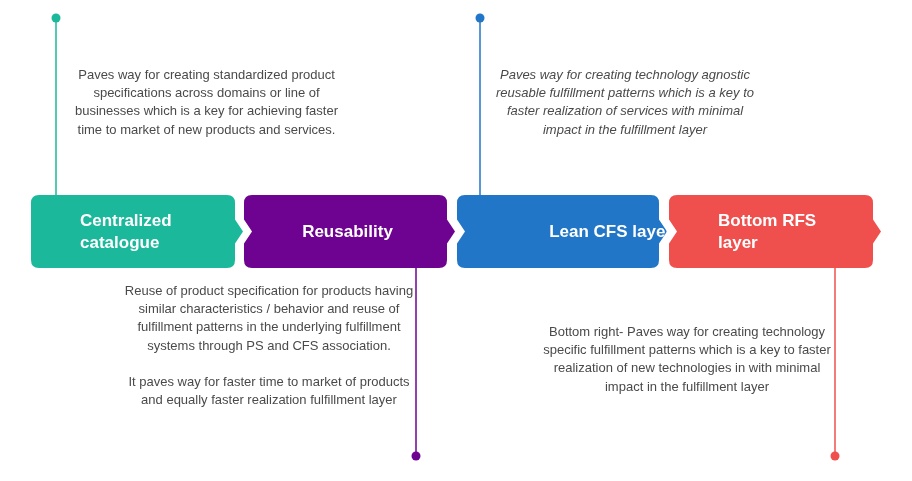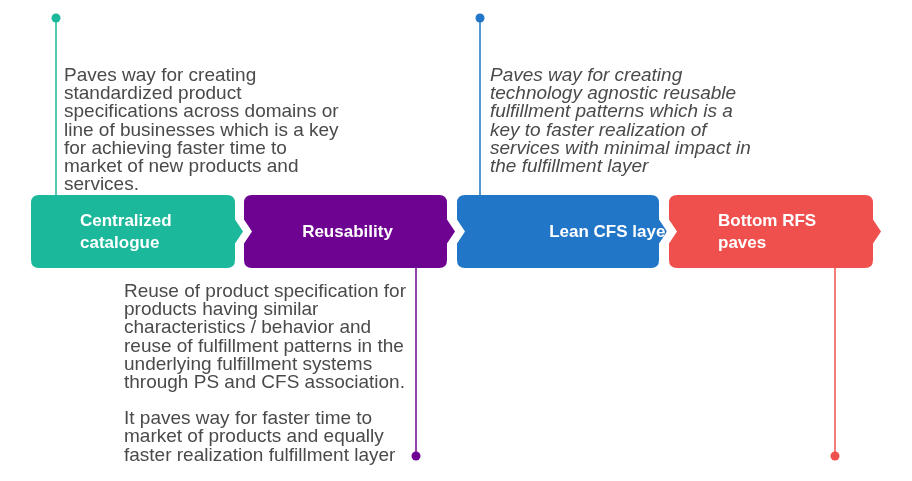--- a/index.html
+++ b/index.html
@@ -29,23 +29,24 @@
       color: #ffffff;
       font-weight: bold;
       font-size: 17px;
       line-height: 22px;
       display: flex;
       align-items: center;
     }
     .desc {
       position: absolute;
       color: #4a4a4a;
-      font-size: 19px;
+      font-size: 13px;
       line-height: 18.2px;
       margin: 0;
+      text-align: center;
     }
     .desc p {
       margin: 0;
     }
     .desc p + p {
       margin-top: 18px;
     }
   </style>
 </head>
 <body>
@@ -79,30 +80,33 @@
   </div>
   <div class="stage-label" id="label-1" style="left:244px; top:205px; width:203px; height:54px; justify-content:center;">
     <div style="padding-left:4px;">Reusability</div>
   </div>
   <div class="stage-label" id="label-2" style="left:457px; top:205px; width:215px; height:54px; justify-content:flex-end;">
     <div>Lean CFS layer</div>
   </div>
   <div class="stage-label" id="label-3" style="left:718px; top:205px; width:150px; height:54px;">
     <div>
       <div>Bottom RFS</div>
-      <div>paves</div>
+      <div>layer</div>
     </div>
   </div>
 
   <div class="desc" style="left:64px; top:66px; width:285px;">
     <p>Paves way for creating standardized product specifications across domains or line of businesses which is a key for achieving faster time to market of new products and services.</p>
   </div>
 
   <div class="desc" style="left:124px; top:282px; width:290px;">
     <p>Reuse of product specification for products having similar characteristics / behavior and reuse of fulfillment patterns in the underlying fulfillment systems through PS and CFS association.</p>
     <p>It paves way for faster time to market of products and equally faster realization fulfillment layer</p>
   </div>
 
   <div class="desc" style="left:490px; top:66px; width:270px;font-style:italic;">
     <p>Paves way for creating technology agnostic reusable fulfillment patterns which is a key to faster realization of services with minimal impact in the fulfillment layer</p>
   </div>
 
+  <div class="desc" style="left:537px; top:323px; width:300px;">
+    <p>Bottom right- Paves way for creating technology specific fulfillment patterns which is a key to faster realization of new technologies in with minimal impact in the fulfillment layer</p>
+  </div>
 </div>
 
 </body></html>

